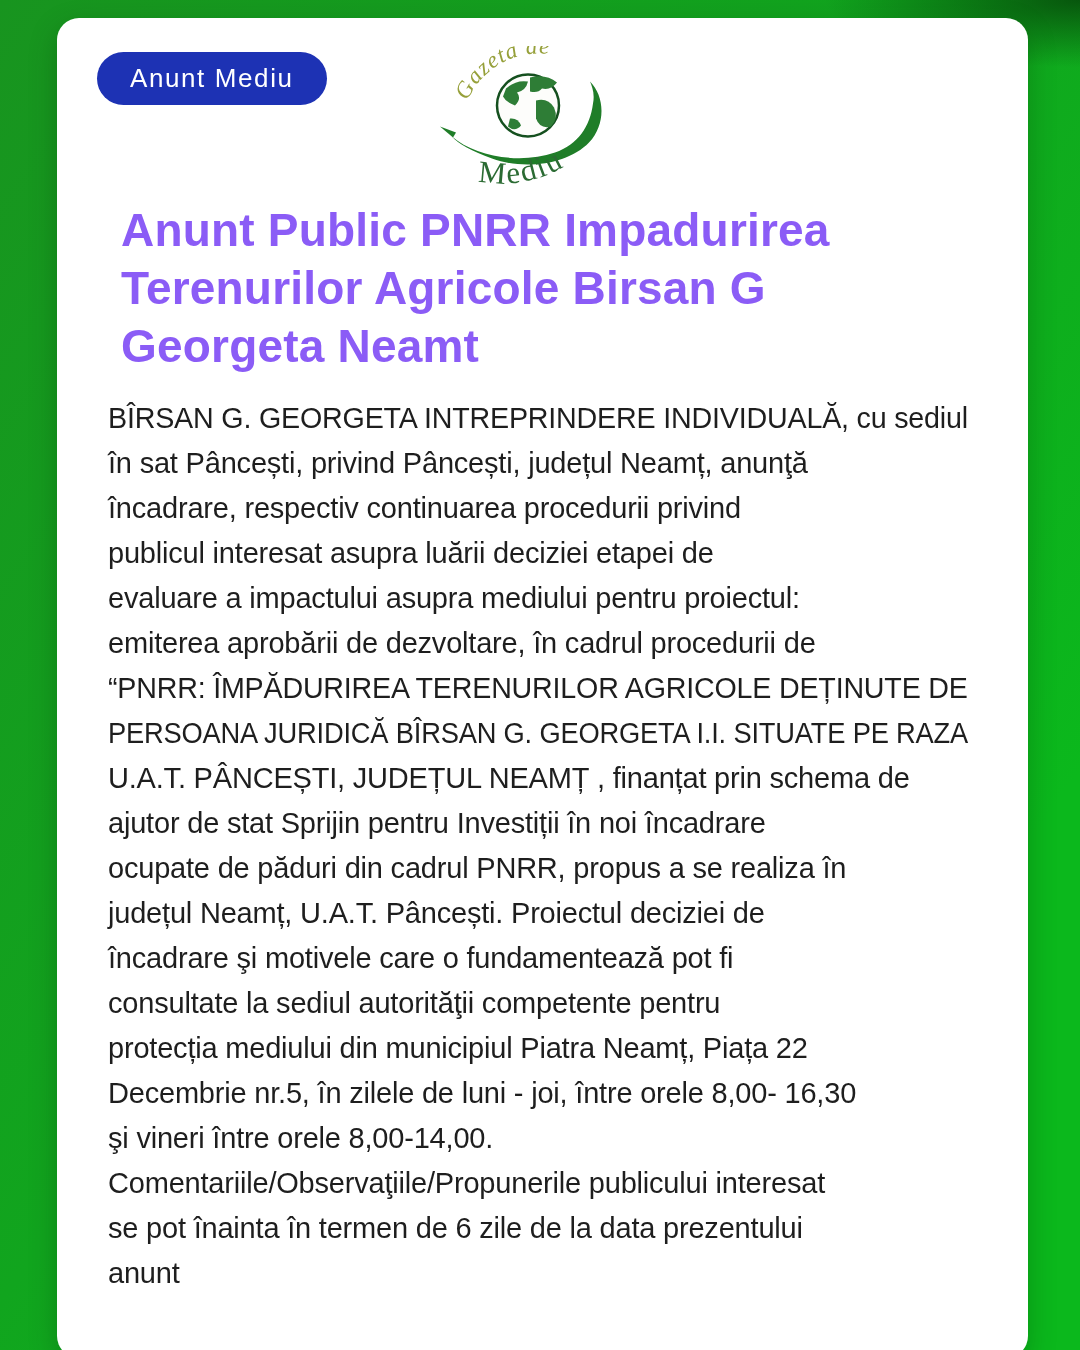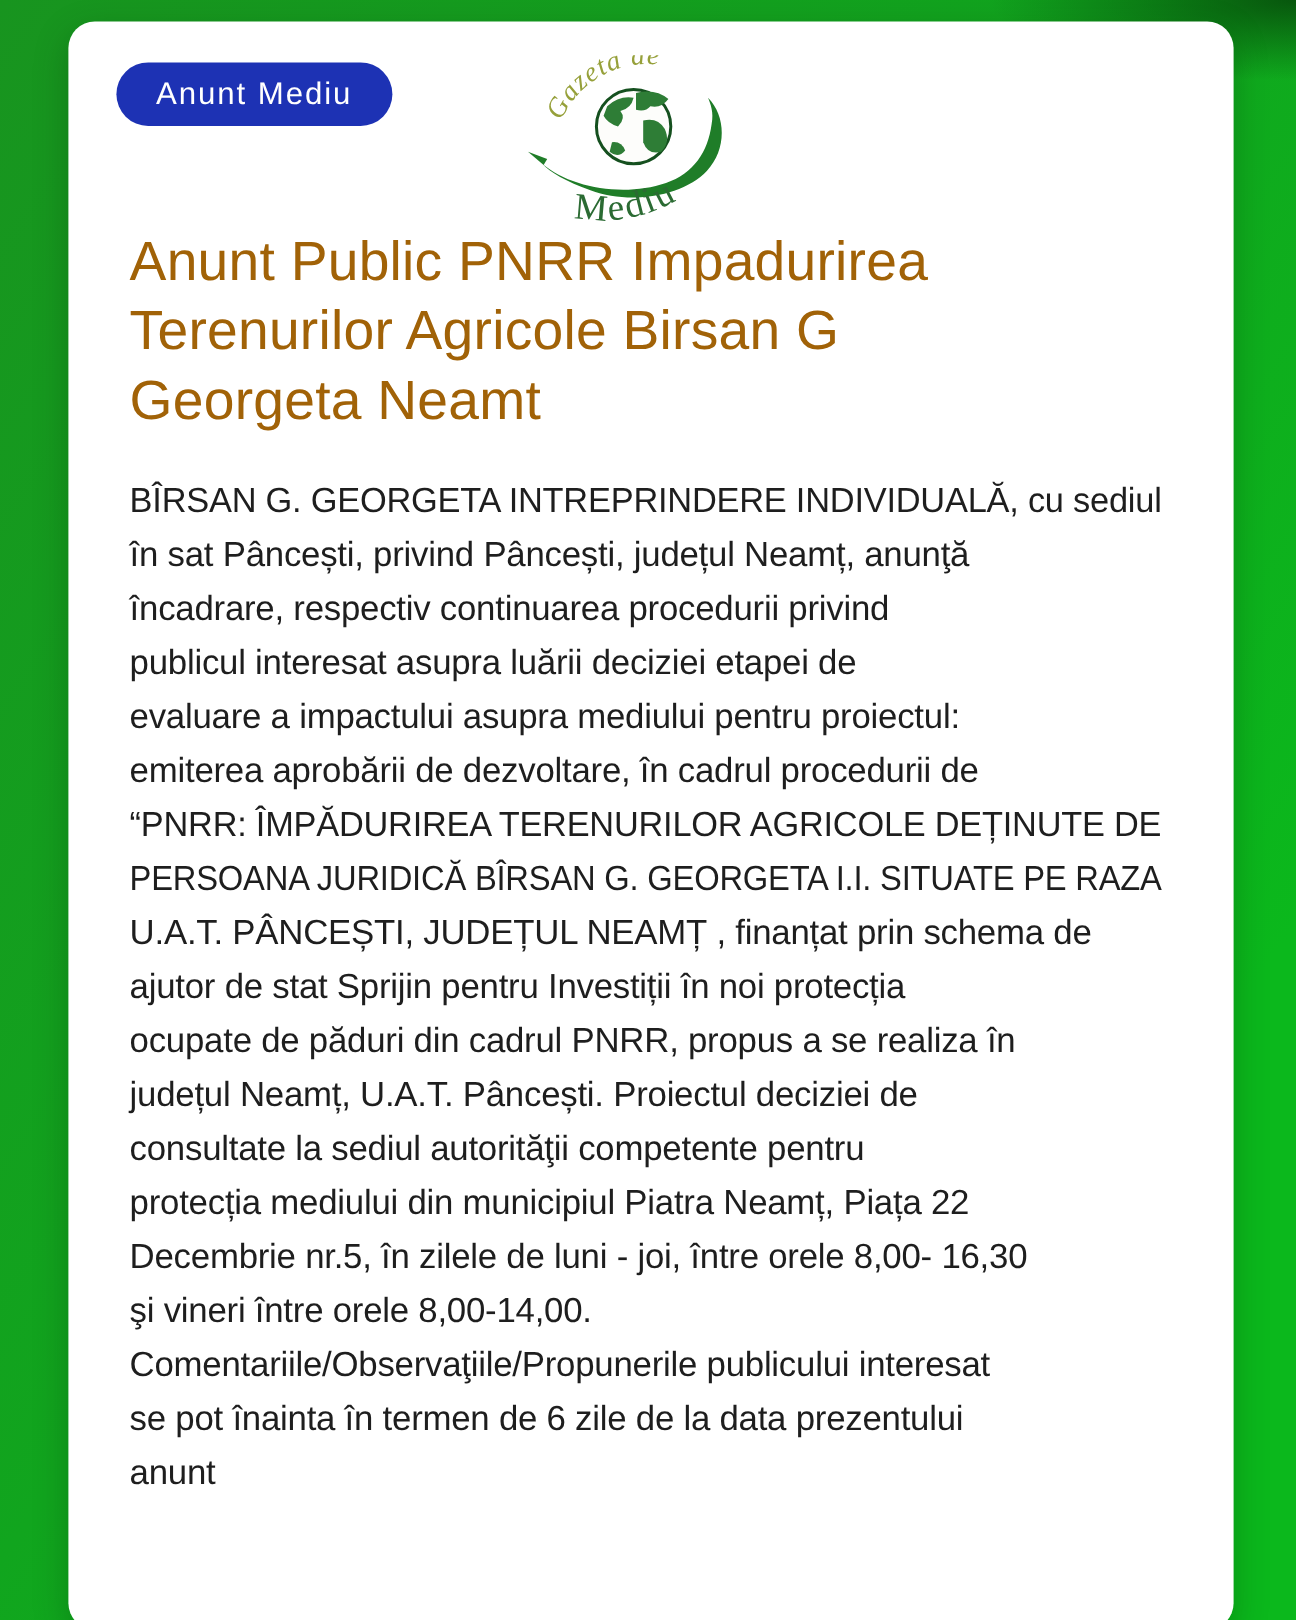--- a/index.html
+++ b/index.html
@@ -19,22 +19,22 @@
     position:absolute;left:40px;top:34px;height:53px;
     background:#1d32b4;color:#fff;border-radius:28px;
     display:inline-flex;align-items:center;padding:0 33px;
     font-size:26px;letter-spacing:1.6px;font-weight:500;
   }
   .logo{position:absolute;left:383px;top:28px;width:230px;height:165px;}
   .logo text{font-family:"Liberation Serif", serif;}
   .arc-top{font-size:23px;font-style:italic;fill:#96a03a;letter-spacing:1px;}
   .arc-bottom{font-size:31px;fill:#2b6b33;letter-spacing:2px;}
   .heading{
-    position:absolute;left:51px;top:170px;width:900px;margin:0;
-    color:#a16207;font-size:46px;line-height:58px;font-weight:normal;letter-spacing:.2px;
+    position:absolute;left:51px;top:170px;width:900px;margin:13px;
+    color:#8b5cf6;font-size:46px;line-height:58px;font-weight:bold;letter-spacing:.2px;
   }
   .body-text{
     position:absolute;left:51px;top:378px;width:860px;
     color:#1e1e1e;font-size:29px;line-height:45px;letter-spacing:-.2px;
   }
   .fit-line{white-space:pre;transform-origin:left center;}
 </style>
 </head>
 <body>
 
@@ -75,23 +75,24 @@
   <div class="body-text">
       <div class="b-line fit-line" style="transform: scaleX(0.988506);">BÎRSAN G. GEORGETA INTREPRINDERE INDIVIDUALĂ, cu sediul</div>
       <div class="b-line fit-line">în sat Pâncești, privind Pâncești, județul Neamț, anunţă</div>
       <div class="b-line fit-line">încadrare, respectiv continuarea procedurii privind</div>
       <div class="b-line fit-line">publicul interesat asupra luării deciziei etapei de</div>
       <div class="b-line fit-line">evaluare a impactului asupra mediului pentru proiectul:</div>
       <div class="b-line fit-line">emiterea aprobării de dezvoltare, în cadrul procedurii de</div>
       <div class="b-line fit-line" style="transform: scaleX(0.987371);">“PNRR: ÎMPĂDURIREA TERENURILOR AGRICOLE DEȚINUTE DE</div>
       <div class="b-line fit-line" style="transform: scaleX(0.940919);">PERSOANA JURIDICĂ BÎRSAN G. GEORGETA I.I. SITUATE PE RAZA</div>
       <div class="b-line fit-line">U.A.T. PÂNCEȘTI, JUDEȚUL NEAMȚ , finanțat prin schema de</div>
-      <div class="b-line fit-line">ajutor de stat Sprijin pentru Investiții în noi protecția</div>
+      <div class="b-line fit-line">ajutor de stat Sprijin pentru Investiții în noi încadrare</div>
       <div class="b-line fit-line">ocupate de păduri din cadrul PNRR, propus a se realiza în</div>
       <div class="b-line fit-line">județul Neamț, U.A.T. Pâncești. Proiectul deciziei de</div>
+      <div class="b-line fit-line">încadrare şi motivele care o fundamentează pot fi</div>
       <div class="b-line fit-line">consultate la sediul autorităţii competente pentru</div>
       <div class="b-line fit-line">protecția mediului din municipiul Piatra Neamț, Piața 22</div>
       <div class="b-line fit-line">Decembrie nr.5, în zilele de luni - joi, între orele 8,00- 16,30</div>
       <div class="b-line fit-line">şi vineri între orele 8,00-14,00.</div>
       <div class="b-line fit-line">Comentariile/Observaţiile/Propunerile publicului interesat</div>
       <div class="b-line fit-line">se pot înainta în termen de 6 zile de la data prezentului</div>
       <div class="b-line fit-line">anunt</div>
     </div>
 
 </div>

